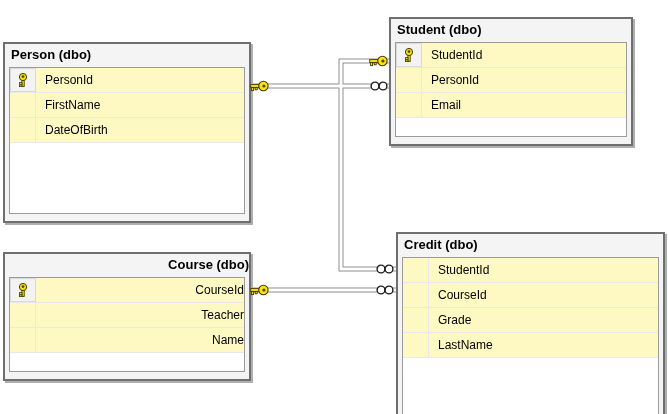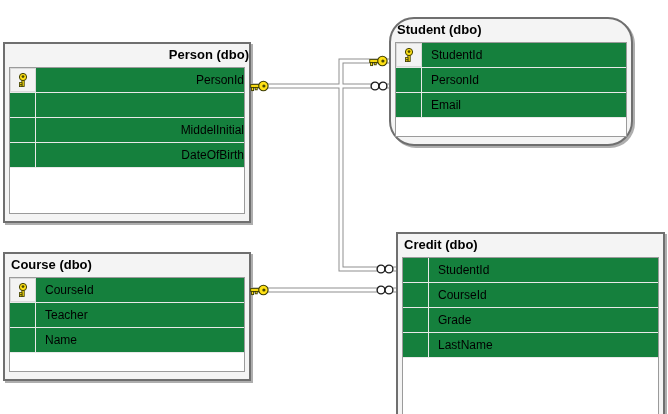--- a/index.html
+++ b/index.html
@@ -36,21 +36,21 @@
     font-size:13px;font-weight:bold;color:#000;
     padding-left:6px;
     white-space:nowrap;overflow:hidden;
   }
   .tbl .grid{
     position:absolute;left:4px;right:4px;top:23px;bottom:7px;
     background:#ffffff;
     border:1px solid var(--c-panel-border);
     overflow:hidden;
   }
-  .row{display:flex;height:25px;border-bottom:1px solid var(--c-sep);background:#15803d;}
+  .row{display:flex;height:25px;border-bottom:1px solid var(--c-sep);background:#fef9c3;}
   .cell-icon{
     width:26px;flex:0 0 26px;
     border-right:1px solid var(--c-sep);
     display:flex;align-items:center;justify-content:center;
   }
   .cell-icon.pk{background:#f3f3f3;border:1px solid #d9d9d9;}
   .cell-name{
     flex:1;font-size:12px;line-height:24px;color:#000;
     padding-left:9px;white-space:nowrap;overflow:hidden;
   }
@@ -61,54 +61,51 @@
 
 <svg class="conn-layer" width="668" height="414" viewBox="0 0 668 414">
   <path class="g" d="M391 61 L341 61 L341 269 L398 269"></path>
   <path class="g" d="M250 86 L391 86"></path>
   <path class="g" d="M250 290 L398 290"></path>
   <path class="w" d="M391 61 L341 61 L341 269 L398 269"></path>
   <path class="w" d="M250 86 L391 86"></path>
   <path class="w" d="M250 290 L398 290"></path>
 </svg>
 
-<div class="tbl" style="left:3px;top:42px;width:248px;height:181px;text-align:right;">
+<div class="tbl" style="left:3px;top:42px;width:248px;height:181px;">
   <div class="ttl">Person (dbo)</div>
   <div class="grid">
   <div class="row">
     <div class="cell-icon pk">
   <svg width="10" height="14" viewBox="0 0 10 14">
     <rect x="3.9" y="6.6" width="2.3" height="6.8" style="fill:var(--c-key)" stroke="#3c3c00" stroke-width="0.9"></rect>
     <rect x="1.4" y="9.6" width="2.6" height="1.7" style="fill:var(--c-key)" stroke="#3c3c00" stroke-width="0.8"></rect>
     <rect x="1.4" y="11.9" width="2.6" height="1.7" style="fill:var(--c-key)" stroke="#3c3c00" stroke-width="0.8"></rect>
     <circle cx="5" cy="4" r="3.6" style="fill:var(--c-key)" stroke="#3c3c00" stroke-width="1"></circle>
     <circle cx="5" cy="3.6" r="1.4" fill="#4a4a00"></circle>
   </svg>
 </div>
     <div class="cell-name">PersonId</div>
   </div>
 
   <div class="row">
     <div class="cell-icon"></div>
-  </div>
-
-  <div class="row">
-    <div class="cell-icon"></div>
-    <div class="cell-name">MiddelInitial</div>
-  </div>
+    <div class="cell-name">FirstName</div>
+  </div>
+
 
 
   <div class="row">
     <div class="cell-icon"></div>
     <div class="cell-name">DateOfBirth</div>
   </div>
 </div>
 </div>
 
-<div class="tbl" style="left:389px;top:17px;width:244px;height:129px;border-radius:25px;">
+<div class="tbl" style="left:389px;top:17px;width:244px;height:129px;">
   <div class="ttl">Student (dbo)</div>
   <div class="grid">
   <div class="row">
     <div class="cell-icon pk">
   <svg width="10" height="14" viewBox="0 0 10 14">
     <rect x="3.9" y="6.6" width="2.3" height="6.8" style="fill:var(--c-key)" stroke="#3c3c00" stroke-width="0.9"></rect>
     <rect x="1.4" y="9.6" width="2.6" height="1.7" style="fill:var(--c-key)" stroke="#3c3c00" stroke-width="0.8"></rect>
     <rect x="1.4" y="11.9" width="2.6" height="1.7" style="fill:var(--c-key)" stroke="#3c3c00" stroke-width="0.8"></rect>
     <circle cx="5" cy="4" r="3.6" style="fill:var(--c-key)" stroke="#3c3c00" stroke-width="1"></circle>
     <circle cx="5" cy="3.6" r="1.4" fill="#4a4a00"></circle>
@@ -122,21 +119,21 @@
     <div class="cell-name">PersonId</div>
   </div>
 
   <div class="row">
     <div class="cell-icon"></div>
     <div class="cell-name">Email</div>
   </div>
 </div>
 </div>
 
-<div class="tbl" style="left:3px;top:252px;width:248px;height:129px;">
+<div class="tbl" style="left:3px;top:252px;width:248px;height:129px;text-align:right;">
   <div class="ttl">Course (dbo)</div>
   <div class="grid">
   <div class="row">
     <div class="cell-icon pk">
   <svg width="10" height="14" viewBox="0 0 10 14">
     <rect x="3.9" y="6.6" width="2.3" height="6.8" style="fill:var(--c-key)" stroke="#3c3c00" stroke-width="0.9"></rect>
     <rect x="1.4" y="9.6" width="2.6" height="1.7" style="fill:var(--c-key)" stroke="#3c3c00" stroke-width="0.8"></rect>
     <rect x="1.4" y="11.9" width="2.6" height="1.7" style="fill:var(--c-key)" stroke="#3c3c00" stroke-width="0.8"></rect>
     <circle cx="5" cy="4" r="3.6" style="fill:var(--c-key)" stroke="#3c3c00" stroke-width="1"></circle>
     <circle cx="5" cy="3.6" r="1.4" fill="#4a4a00"></circle>

